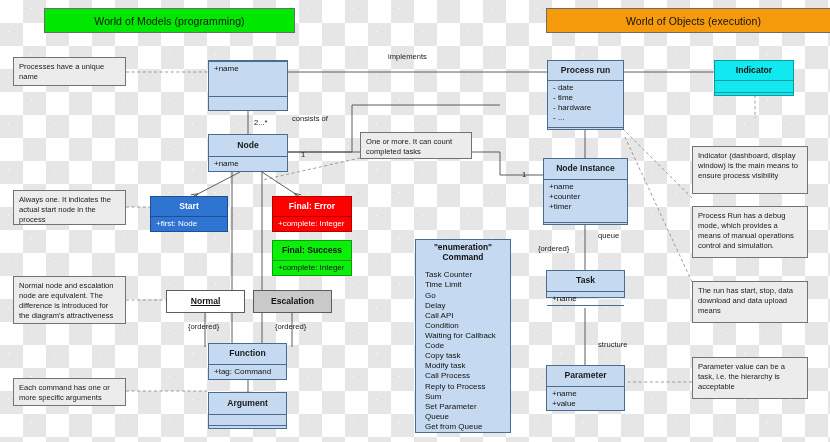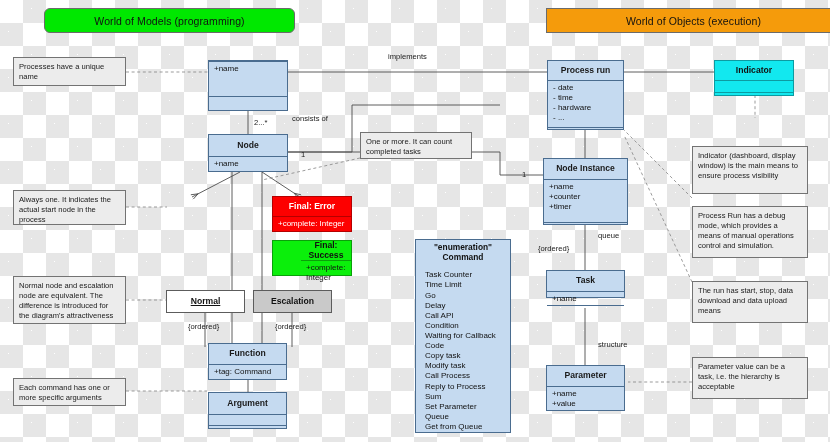--- a/index.html
+++ b/index.html
@@ -26,21 +26,21 @@
   .banner{
     position:absolute;
     box-sizing:border-box;
     border:1px solid #6b6b6b;
     text-align:center;
     font-size:10.5px;
     color:#111;
     display:flex;align-items:center;justify-content:center;
     letter-spacing:.1px;
   }
-  .banner.green{background:#00e800;border-radius:6px;}
+  .banner.green{background:#00e800;}
   .banner.orange{background:#f59b0b;}
 
   
   .cls{
     position:absolute;
     box-sizing:border-box;
     border:1px solid #4a6c8f;
     background:#c5daf0;
     display:flex;flex-direction:column;
   }
@@ -66,21 +66,21 @@
   .cls.blue{background:#2f74d0;border-color:#1c4f94;}
   .cls.blue .title{color:#ffffff;}
   .cls.blue .attrs{color:#ffffff;}
   .cls.blue .sep{background:#1c4f94;}
 
   .cls.red{background:#fd0000;border-color:#b50000;}
   .cls.red .title{color:#ffffff;}
   .cls.red .attrs{color:#ffffff;}
   .cls.red .sep{background:#b50000;}
 
-  .cls.lime{background:#0bef0b;border-color:#0aa00a;padding-left:28px;}
+  .cls.lime{background:#0bef0b;border-color:#0aa00a;}
   .cls.lime .title{color:#111;}
   .cls.lime .attrs{color:#111;}
   .cls.lime .sep{background:#0aa00a;}
 
   .cls.cyan{background:#12e8ef;border-color:#0c9ba1;}
   .cls.cyan .title{color:#111;}
   .cls.cyan .sep{background:#0c9ba1;}
 
   .cls.white{background:#ffffff;border-color:#5c5c5c;}
   .cls.white .title{color:#111;text-decoration:underline;}
@@ -190,20 +190,25 @@
     <div class="sep"></div>
     <div class="attrs empty"></div>
   </div>
 
   <div class="cls" style="left:208px;top:134px;width:80px;height:38px;">
     <div class="title" style="height:21px">Node</div>
     <div class="sep"></div>
     <div class="attrs">+name</div>
   </div>
 
+  <div class="cls blue" style="left:150px;top:196px;width:78px;height:36px;">
+    <div class="title" style="height:19px">Start</div>
+    <div class="sep"></div>
+    <div class="attrs">+first: Node</div>
+  </div>
 
   <div class="cls red" style="left:272px;top:196px;width:80px;height:36px;">
     <div class="title" style="height:19px">Final: Error</div>
     <div class="sep"></div>
     <div class="attrs">+complete: Integer</div>
   </div>
 
   <div class="cls lime" style="left:272px;top:240px;width:80px;height:36px;">
     <div class="title" style="height:19px">Final: Success</div>
     <div class="sep"></div>

